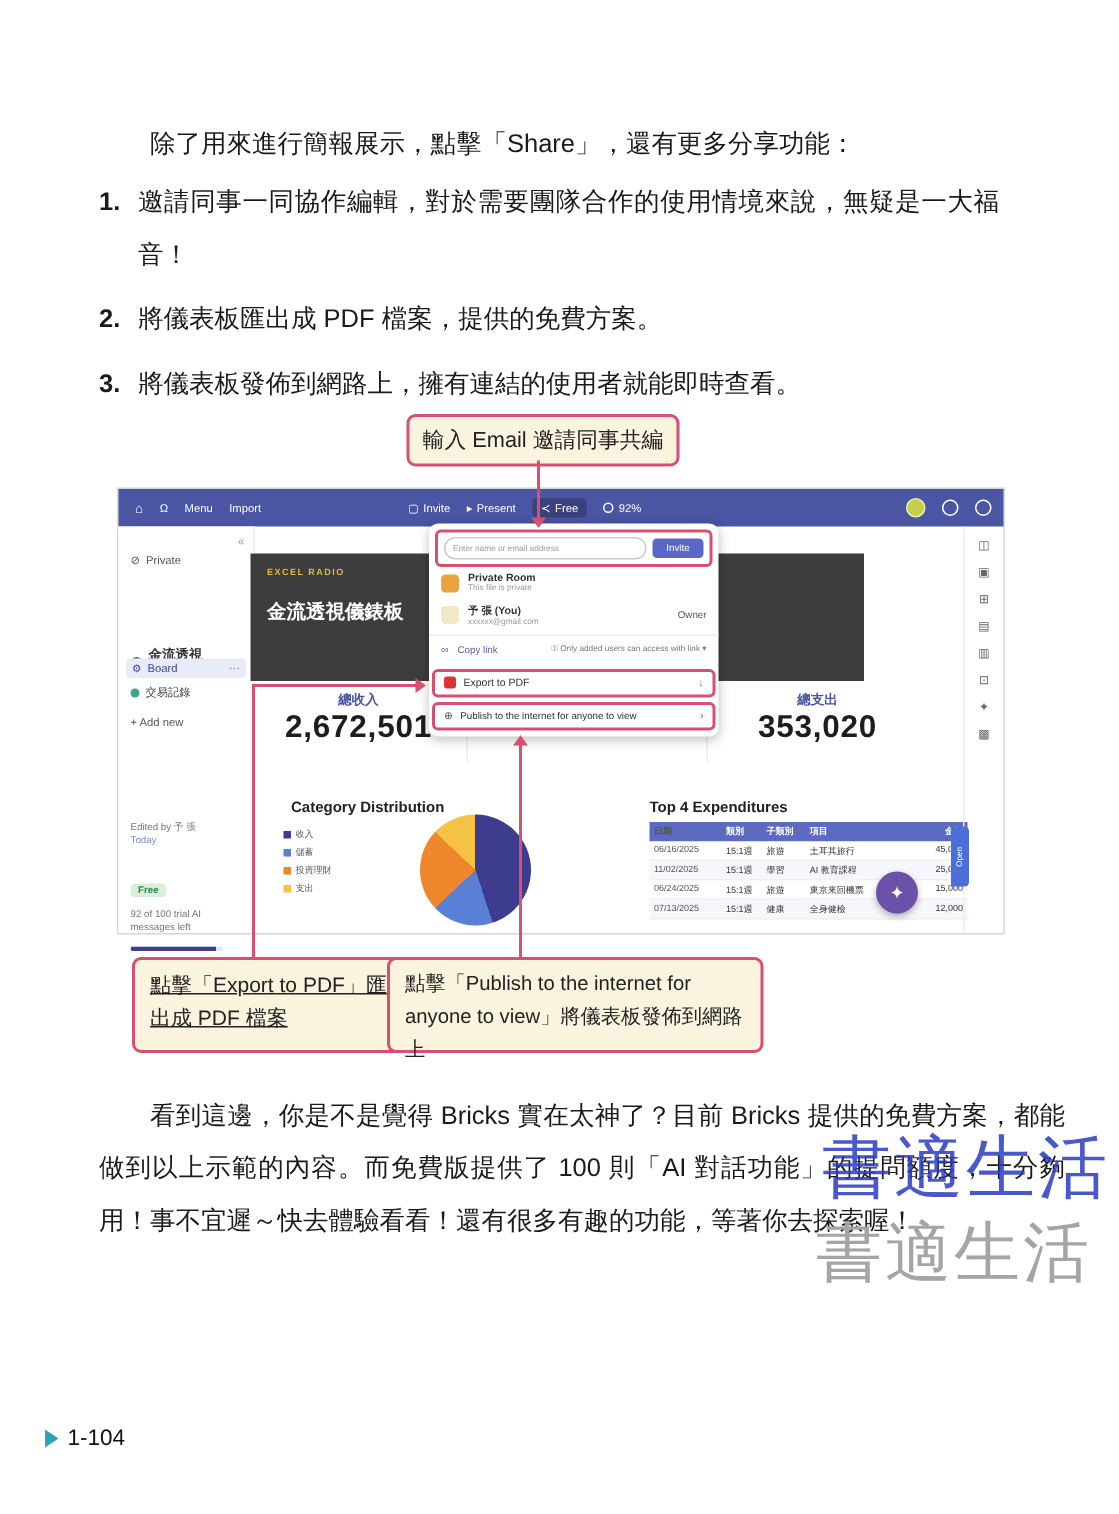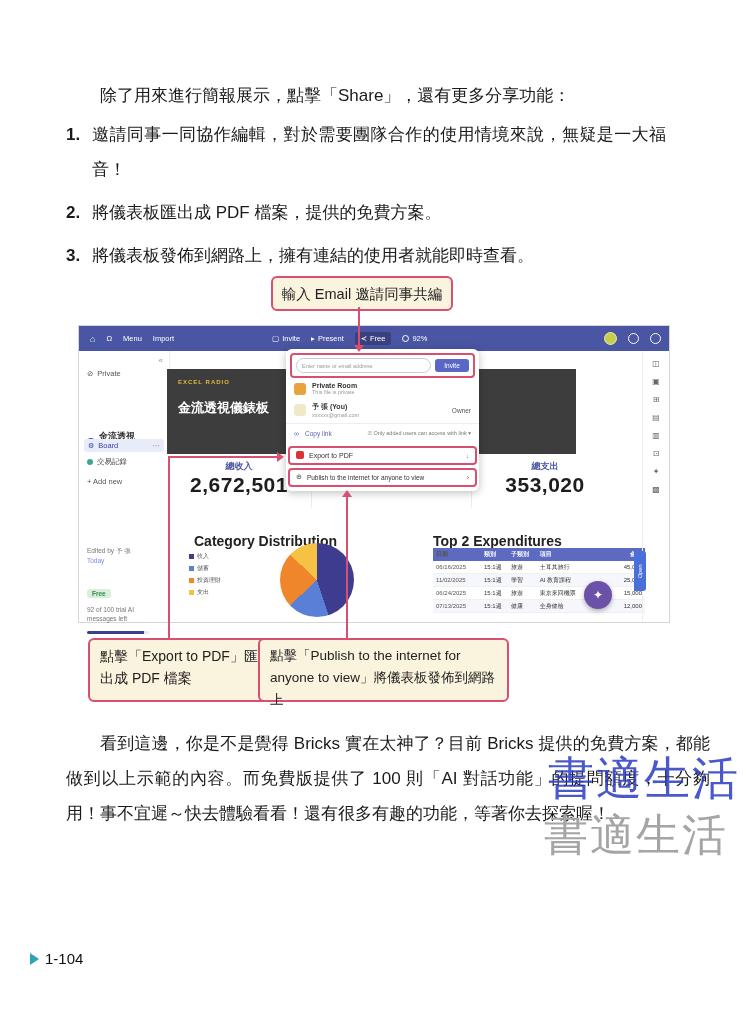--- a/index.html
+++ b/index.html
@@ -59,21 +59,21 @@
   .sq{width:12px;height:12px;border-radius:3px;flex:none;}
   .linkrow{border-top:1px solid #eee;color:#5a64b0;}
   .tiny{font-size:5.5px;color:#777;}
 
   
   .statlabel{font-size:9px;font-weight:bold;color:#4a55a3;text-align:center;}
   .statval{font-size:21px;font-weight:bold;color:#1d1d1d;text-align:center;letter-spacing:.5px;}
   .vdiv{width:1px;background:#ececec;}
 
   
-  .ctitle{font-size:14px;font-weight:bold;color:#222;}
+  .ctitle{font-size:10px;font-weight:bold;color:#222;}
   .lgit{display:flex;align-items:center;gap:3px;font-size:6px;color:#555;margin-bottom:3px;}
   .sw{width:5px;height:5px;display:inline-block;flex:none;}
   .pie{border-radius:50%;}
   .ttable{font-size:6px;color:#333;}
   .thead{display:flex;background:#5c6bc0;color:#fff;height:13px;align-items:center;font-weight:bold;}
   .trow{display:flex;height:12px;align-items:center;border-bottom:1px solid #f0f0f0;background:#fff;}
   .trow:nth-child(even){background:#f6f7fc;}
   .tcell{padding:0 3px;overflow:hidden;white-space:nowrap;}
   .c0{width:48px;color:#555;} .c1{width:24px;} .c2{width:26px;} .c3{width:74px;} .c4{width:36px;text-align:right;}
 
@@ -233,21 +233,21 @@
           <span class="sw" style="background: rgb(240, 134, 44);"></span>
           <span>投資理財</span>
         </div>
         <div class="lgit">
           <span class="sw" style="background: rgb(246, 194, 68);"></span>
           <span>支出</span>
         </div>
       </div>
     <div class="abs pie" style="left: 201px; top: 217px; width: 74px; height: 74px; background: conic-gradient(rgb(61, 60, 142) 0%, rgb(61, 60, 142) 45%, rgb(90, 127, 214) 45%, rgb(90, 127, 214) 63%, rgb(240, 134, 44) 63%, rgb(240, 134, 44) 87%, rgb(246, 194, 68) 87%, rgb(246, 194, 68) 100%);"></div>
 
-    <div class="abs ctitle" style="left:354px;top:207px;">Top 2 Expenditures</div>
+    <div class="abs ctitle" style="left:354px;top:207px;">Top 4 Expenditures</div>
     <div class="abs ttable" style="left:354px;top:222px;width:212px;">
       <div class="thead">
           <div class="tcell c0">日期</div>
           <div class="tcell c1">類別</div>
           <div class="tcell c2">子類別</div>
           <div class="tcell c3">項目</div>
           <div class="tcell c4">金額</div>
         </div>
       <div>
           <div class="trow">
@@ -349,21 +349,21 @@
       </div>
     </div>
   </div>
 
   <div class="abs ann" style="left:168px;top:456px;width:110px;height:2px;"></div>
   <div class="abs arrow-right" style="left:277px;top:452px;"></div>
   <div class="abs ann" style="left:168px;top:456px;width:2px;height:182px;"></div>
   <div class="abs arrow-up" style="left:342px;top:490px;"></div>
   <div class="abs ann" style="left:346px;top:496px;width:2px;height:142px;"></div>
 
-  <div class="abs callout" style="left:88px;top:638px;width:160px;height:50px;padding:5px 10px;">點擊「Export to PDF」匯出成 PDF 檔案</div>
+  <div class="abs callout" style="left:88px;top:638px;width:160px;height:50px;padding:5px 10px;text-decoration:underline;">點擊「Export to PDF」匯出成 PDF 檔案</div>
   <div class="abs callout" style="left:258px;top:638px;width:227px;height:50px;padding:5px 10px;font-size:13.5px;">點擊「Publish to the internet for anyone to view」將儀表板發佈到網路上</div>
 
   <div class="abs bodytext closing" style="left:66px;top:726px;width:644px;">看到這邊，你是不是覺得 Bricks 實在太神了？目前 Bricks 提供的免費方案，都能做到以上示範的內容。而免費版提供了 100 則「AI 對話功能」的提問額度，十分夠用！事不宜遲～快去體驗看看！還有很多有趣的功能，等著你去探索喔！</div>
 
   <div class="abs wm-blue" style="left:548px;top:748px;">書適生活</div>
   <div class="abs wm-gray" style="left:544px;top:806px;">書適生活</div>
 
   <div class="abs pgnum" style="left:30px;top:950px;">
     <span class="tri"></span>
     <span>1-104</span>

